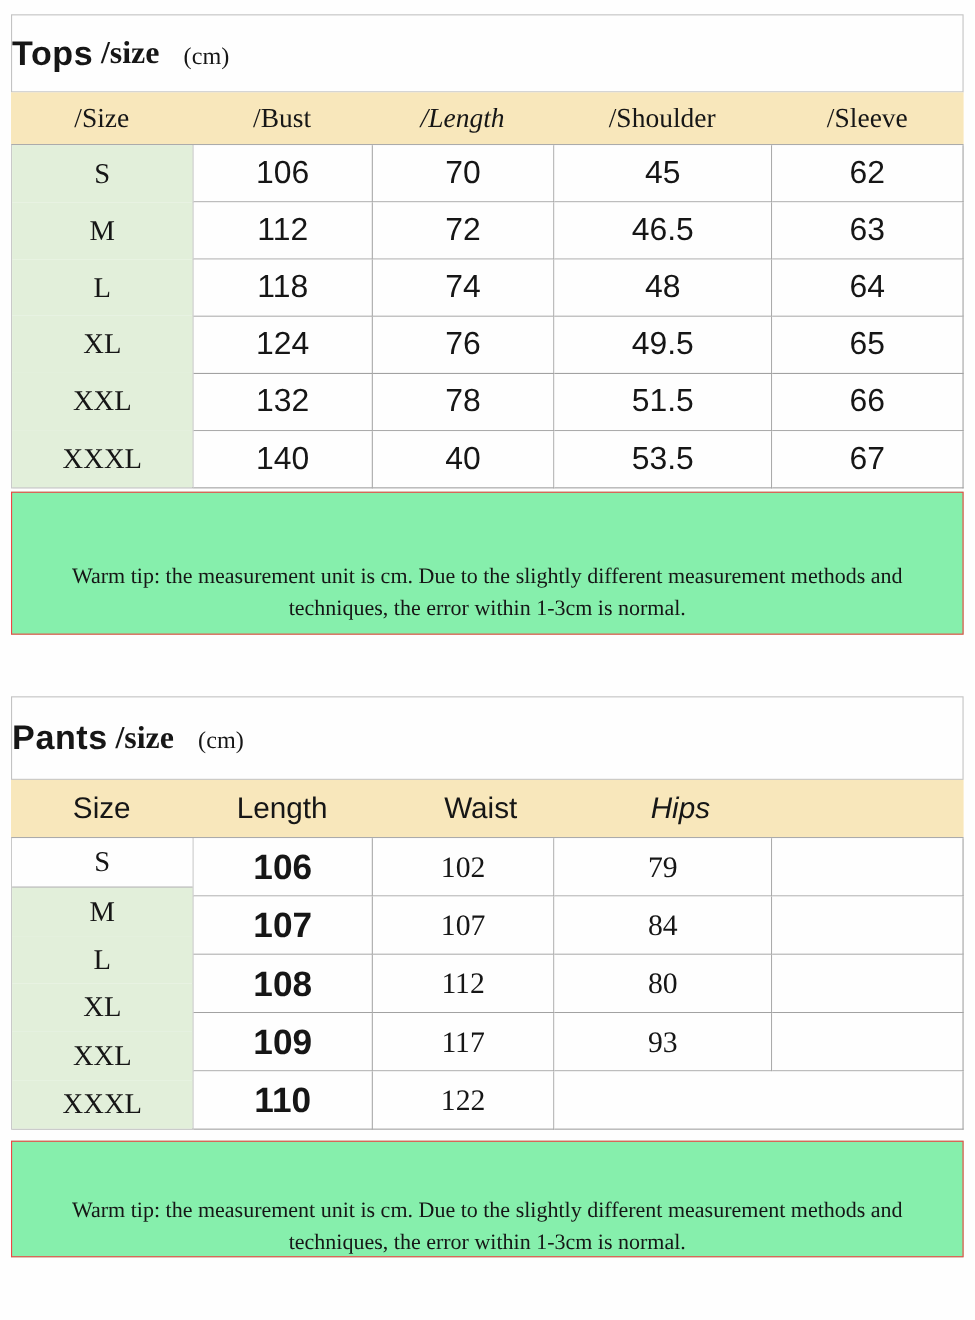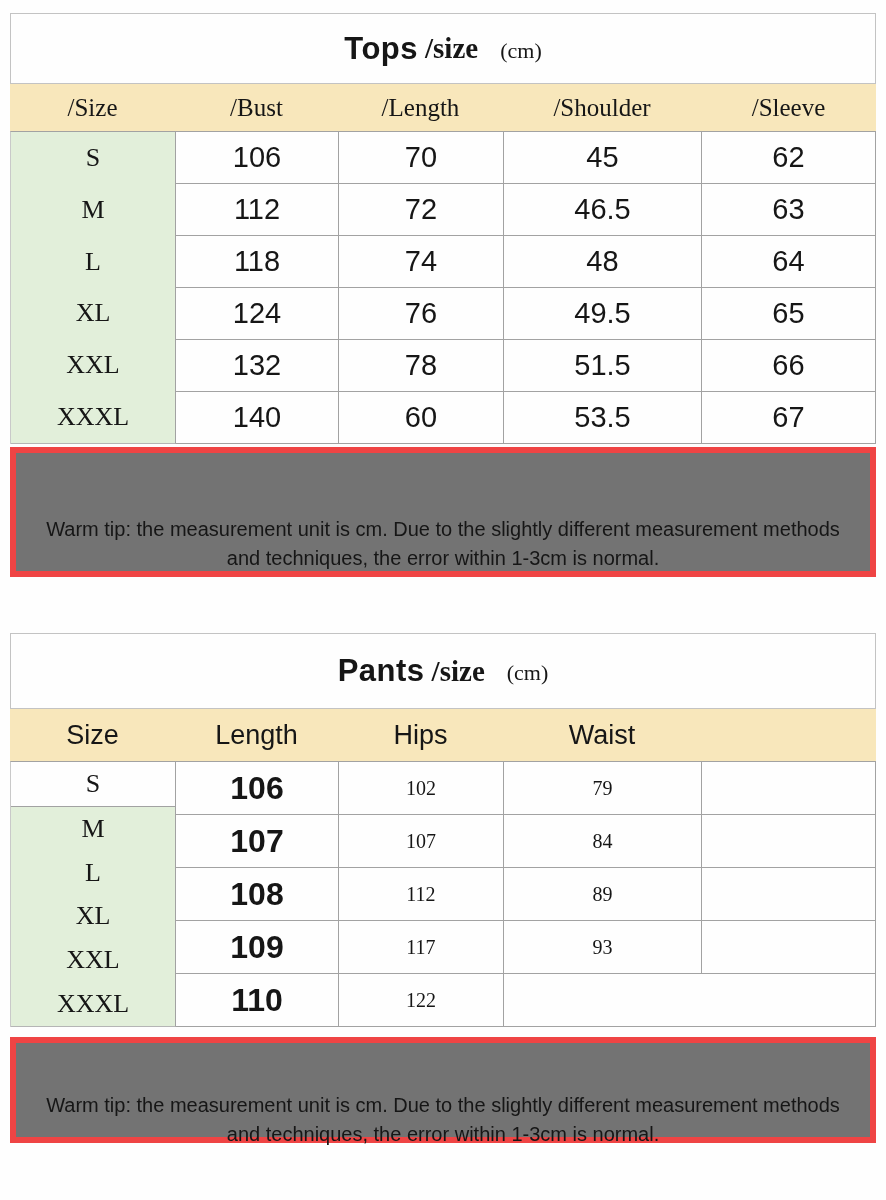--- a/index.html
+++ b/index.html
@@ -11,21 +11,21 @@
     font-family: "Liberation Serif", serif;
     overflow: hidden;
     position: relative;
   }
   .inner { margin: 0 10px; }
 
   
   .title-box {
     border: 1px solid #c3c3c3;
     background: #fefefe;
-    display: flex; align-items: center; justify-content: center;
+    display: flex; align-items: center; 
   }
   .title-box.tops { margin-top: 13px; height: 71px; }
   .title-box.pants { margin-top: 56px; height: 76px; }
   .title-main {
     font-family: "Liberation Sans", sans-serif;
     font-weight: bold; font-size: 31px; letter-spacing: 0.5px;
   }
   .title-suffix {
     font-family: "Liberation Serif", serif;
     font-weight: 600; font-size: 29px; margin-left: 7px;
@@ -38,21 +38,21 @@
   
   .head-row {
     background: #f8e7bb;
     display: flex; align-items: center;
   }
   .head-row.tops { height: 47px; }
   .head-row.pants { height: 52px; }
   .head-cell { text-align: center; }
   .head-row.tops .head-cell { font-family: "Liberation Serif", serif; font-size: 25px; }
   .head-row.pants .head-cell { font-family: "Liberation Sans", sans-serif; font-size: 27px; }
-  .c1 { width: 165px; } .c2 { width: 163px; } .c3 { width: 165px; }
+  .c1 { width: 165px; } .c2 { width: 163px; } .c3 { width: 165px; font-style: italic; }
   .c4 { width: 198px; } .c5 { width: 175px; }
 
   
   .grid {
     display: flex;
     border-top: 1px solid #a2a2a2;
     border-left: 1px solid #c9c9c9;
   }
   .size-col {
     width: 165px;
@@ -74,32 +74,32 @@
   .grid.pants .row { height: 53px; }
   .cell {
     display: flex; align-items: center; justify-content: center;
     border-right: 1px solid #a2a2a2;
     border-bottom: 1px solid #a2a2a2;
     background: #fefefe;
   }
   .cell.v2 { width: 163px; } .cell.v3 { width: 165px; }
   .cell.v4 { width: 198px; text-align: right; } .cell.v5 { flex: 1; }
   .grid.tops .cell { font-family: "Liberation Sans", sans-serif; font-size: 29px; }
-  .grid.pants .cell { font-family: "Liberation Serif", serif; font-size: 20px; }
+  .grid.pants .cell { font-family: "Liberation Serif", serif; font-size: 27px; }
   .grid.pants .cell.v2 {
     font-family: "Liberation Sans", sans-serif;
     font-weight: bold; font-size: 32px;
   }
 
   
   .tip-box {
-    border: 6px solid #ef4444;
-    background: #737373;
+    border: 1px solid #ef4444;
+    background: #86efac;
     text-align: center;
-    font-family: Liberation Sans, sans-serif;
+    font-family: Liberation Serif, serif;
     font-size: 20px; line-height: 1.45;
   }
   .tip-box.tops { margin-top: 3px; height: 130px; padding: 62px 16px 0; }
   .tip-box.pants { margin-top: 10px; height: 106px; padding: 48px 16px 0; }
   .tip-text { display: block; max-width: 846px; margin: 0 auto; }
 </style>
 </head>
 <body>
 
 <div class="sheet">
@@ -154,42 +154,42 @@
           <div class="cell v5">65</div>
         </div>
         <div class="row">
           <div class="cell v2">132</div>
           <div class="cell v3">78</div>
           <div class="cell v4">51.5</div>
           <div class="cell v5">66</div>
         </div>
         <div class="row">
           <div class="cell v2">140</div>
-          <div class="cell v3">60</div>
+          <div class="cell v3">40</div>
           <div class="cell v4">53.5</div>
           <div class="cell v5">67</div>
         </div>
       </div>
     </div>
 
     <div class="tip-box tops">
       <span class="tip-text">Warm tip: the measurement unit is cm. Due to the slightly different measurement methods and techniques, the error within 1-3cm is normal.</span>
     </div>
 
     <div class="title-box pants">
       <span class="title-main">Pants</span>
       <span class="title-suffix">/size</span>
       <span class="title-unit">(cm)</span>
     </div>
 
     <div class="head-row pants">
       <div class="head-cell c1">Size</div>
       <div class="head-cell c2">Length</div>
+      <div class="head-cell c4">Waist</div>
       <div class="head-cell c3">Hips</div>
-      <div class="head-cell c4">Waist</div>
       <div class="head-cell c5"></div>
     </div>
 
     <div class="grid pants">
       <div class="size-col">
         <div class="size-cell w">S</div>
         <div class="size-cell g">M</div>
         <div class="size-cell g">L</div>
         <div class="size-cell g">XL</div>
         <div class="size-cell g">XXL</div>
@@ -204,21 +204,21 @@
         </div>
         <div class="row">
           <div class="cell v2">107</div>
           <div class="cell v3">107</div>
           <div class="cell v4">84</div>
           <div class="cell v5"></div>
         </div>
         <div class="row">
           <div class="cell v2">108</div>
           <div class="cell v3">112</div>
-          <div class="cell v4">89</div>
+          <div class="cell v4">80</div>
           <div class="cell v5"></div>
         </div>
         <div class="row">
           <div class="cell v2">109</div>
           <div class="cell v3">117</div>
           <div class="cell v4">93</div>
           <div class="cell v5"></div>
         </div>
         <div class="row">
           <div class="cell v2">110</div>

